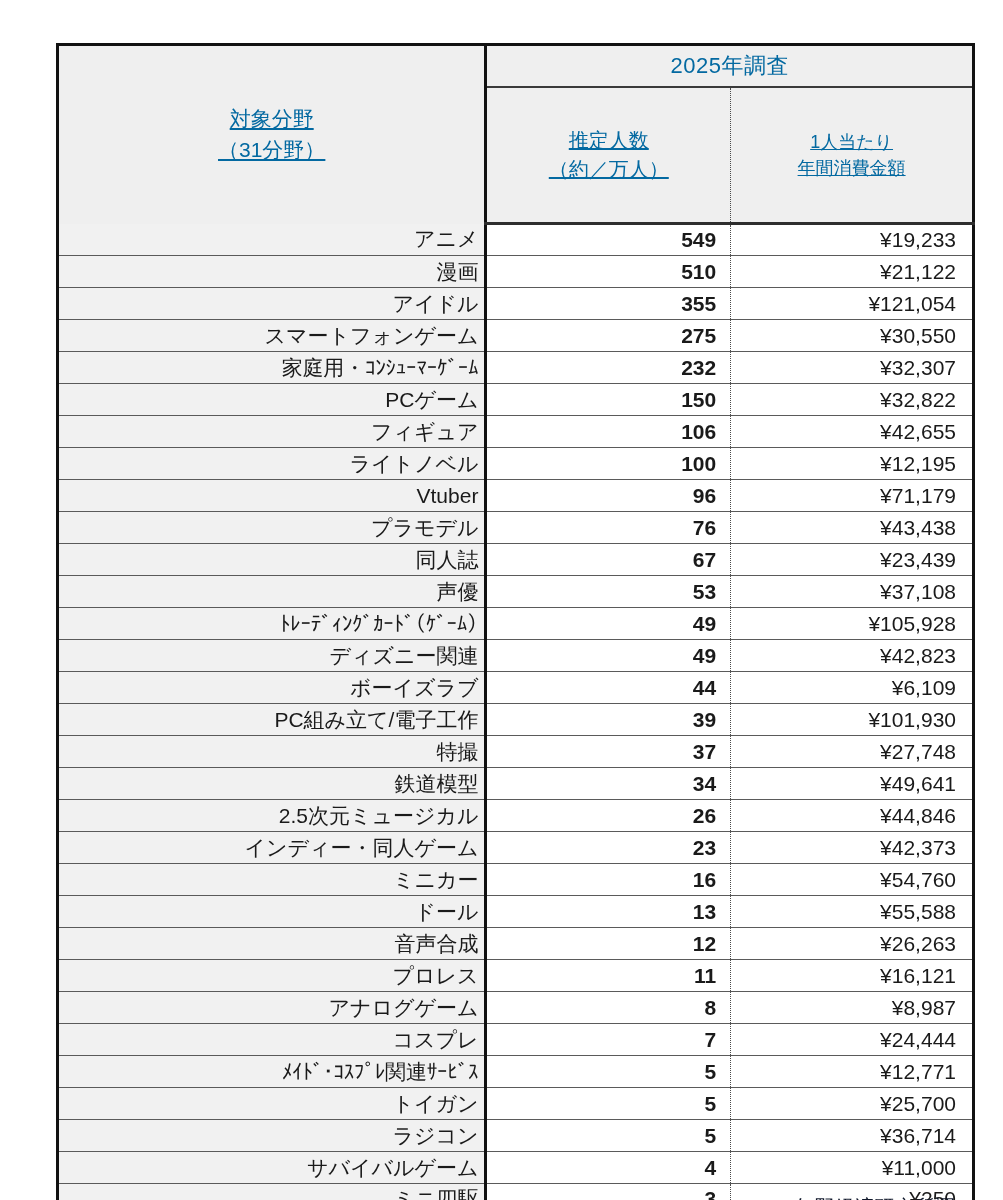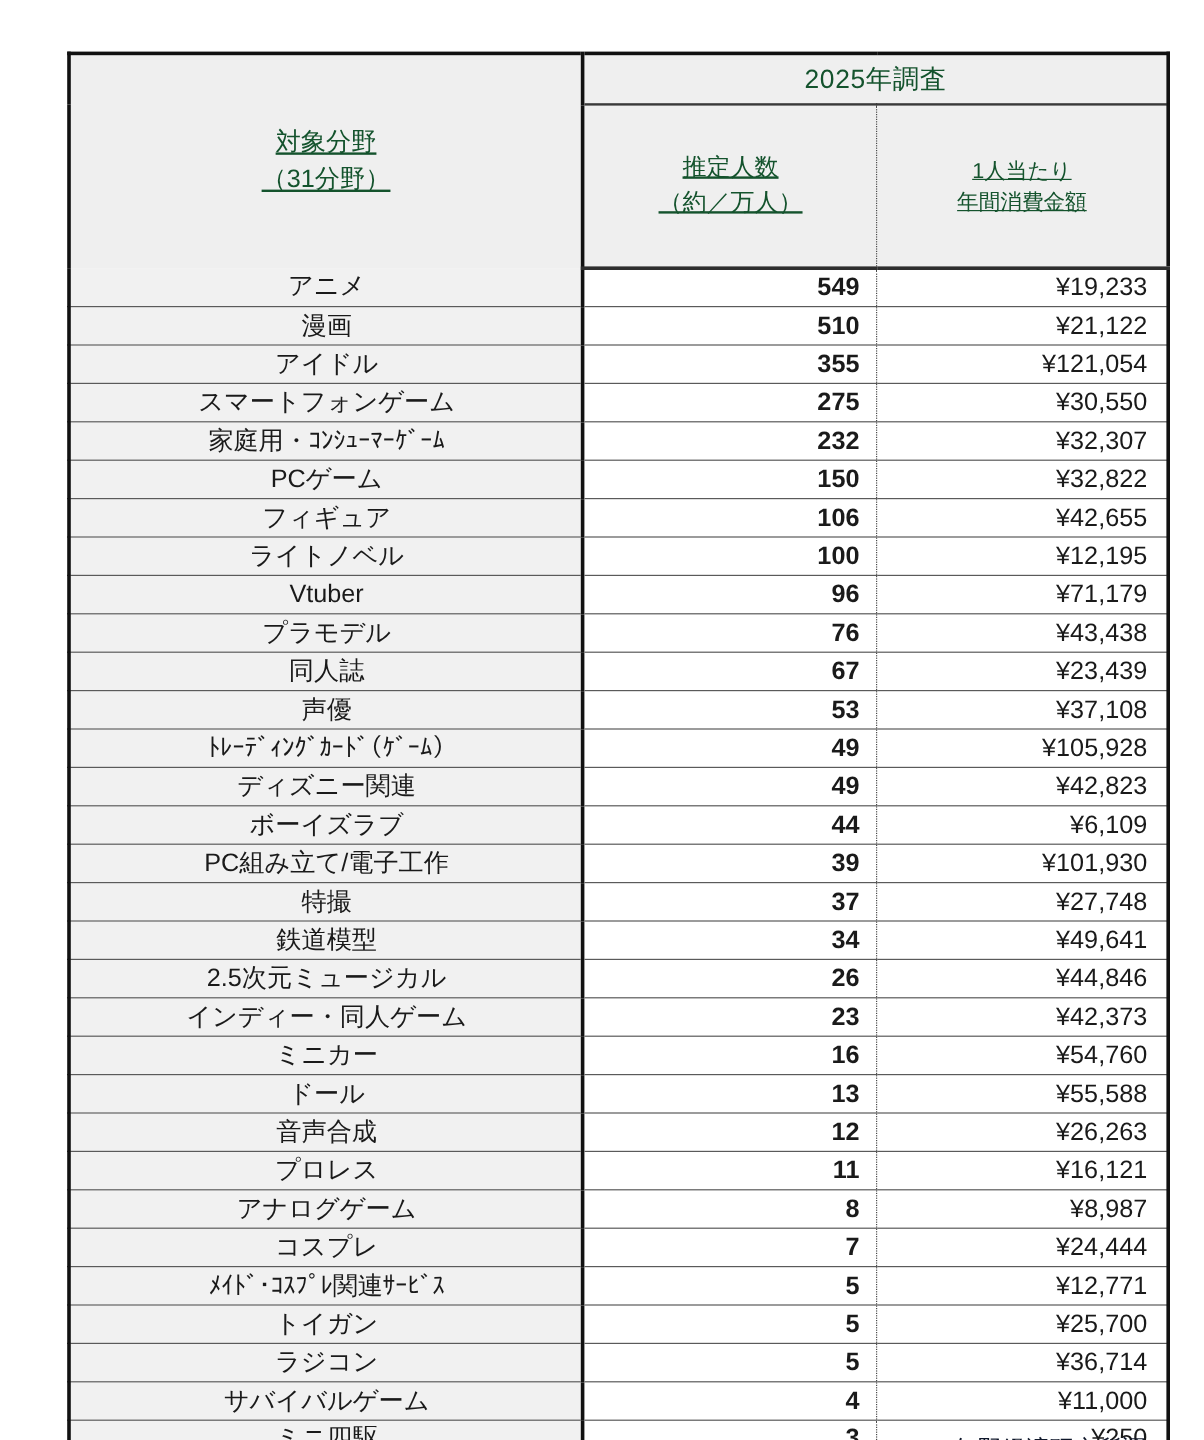--- a/index.html
+++ b/index.html
@@ -40,21 +40,21 @@
     border-right: 3px solid #111111;
   }
   #survey-table col.c-field { width: 427px; }
   #survey-table col.c-people { width: 244px; }
   #survey-table col.c-spend  { width: 242px; }
 
   
   thead th {
     background: #efefef;
     font-weight: normal;
-    color: #14532d;
+    color: #0369a1;
     padding: 0;
     vertical-align: middle;
   }
   .th-year {
     height: 40px;
     font-size: 22px;
     text-align: center;
     border-bottom: 2px solid #3a3a3a;
     border-left: 3px solid #111111;
     letter-spacing: .5px;
@@ -91,21 +91,21 @@
     padding: 0;
     font-size: 21px;
     border-bottom: 1px solid #5a5a5a;
     vertical-align: middle;
     background: #ffffff;
   }
   tbody tr:last-child td { border-bottom: none; }
 
   td.cell-field {
     background: #f1f1f1;
-    text-align: center;
+    text-align: right;
     padding: 0 6px 0 7px;
     white-space: nowrap;
     overflow: hidden;
     line-height: 30px;
   }
   td.cell-people {
     text-align: right;
     padding: 0 14px 0 6px;
     border-left: 3px solid #111111;
     border-right: 1px dotted #4a4a4a;

